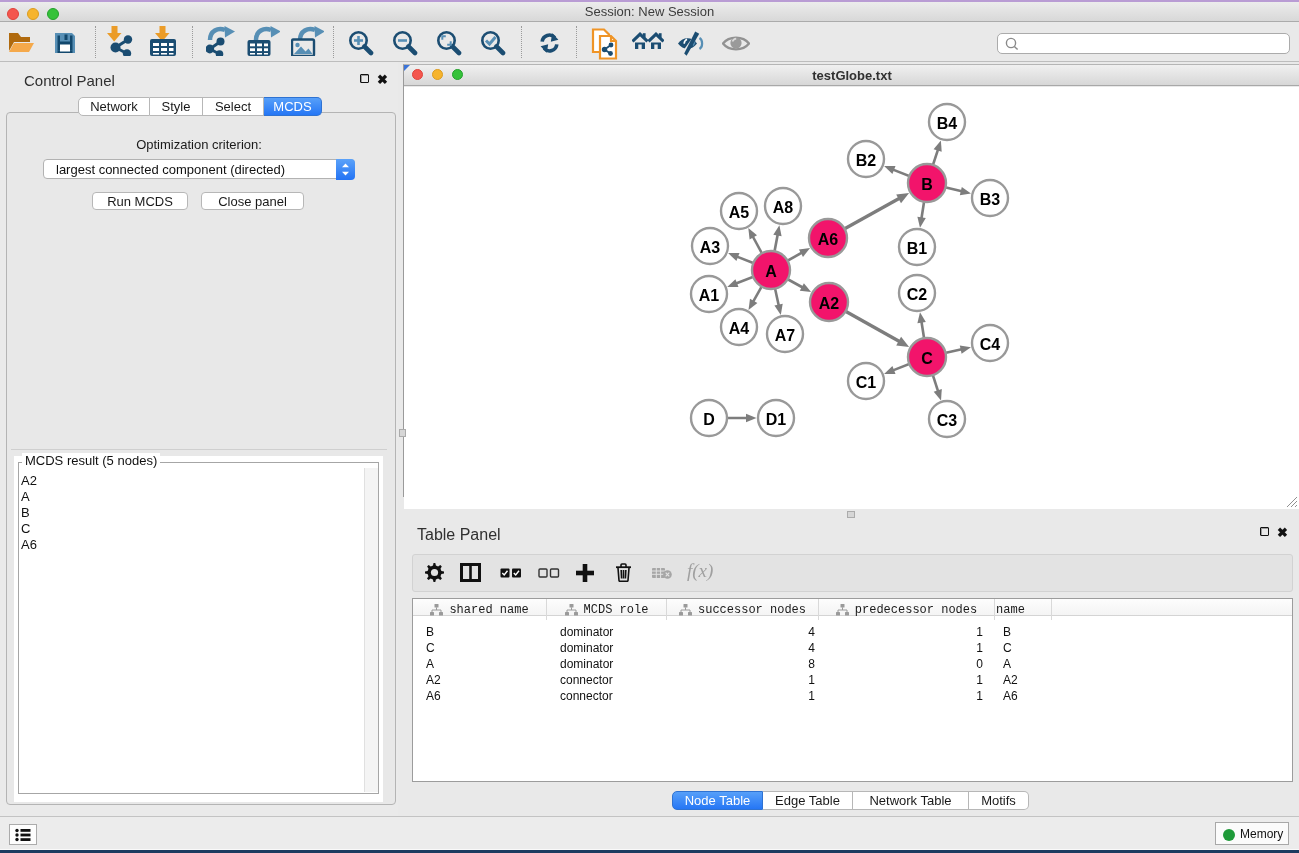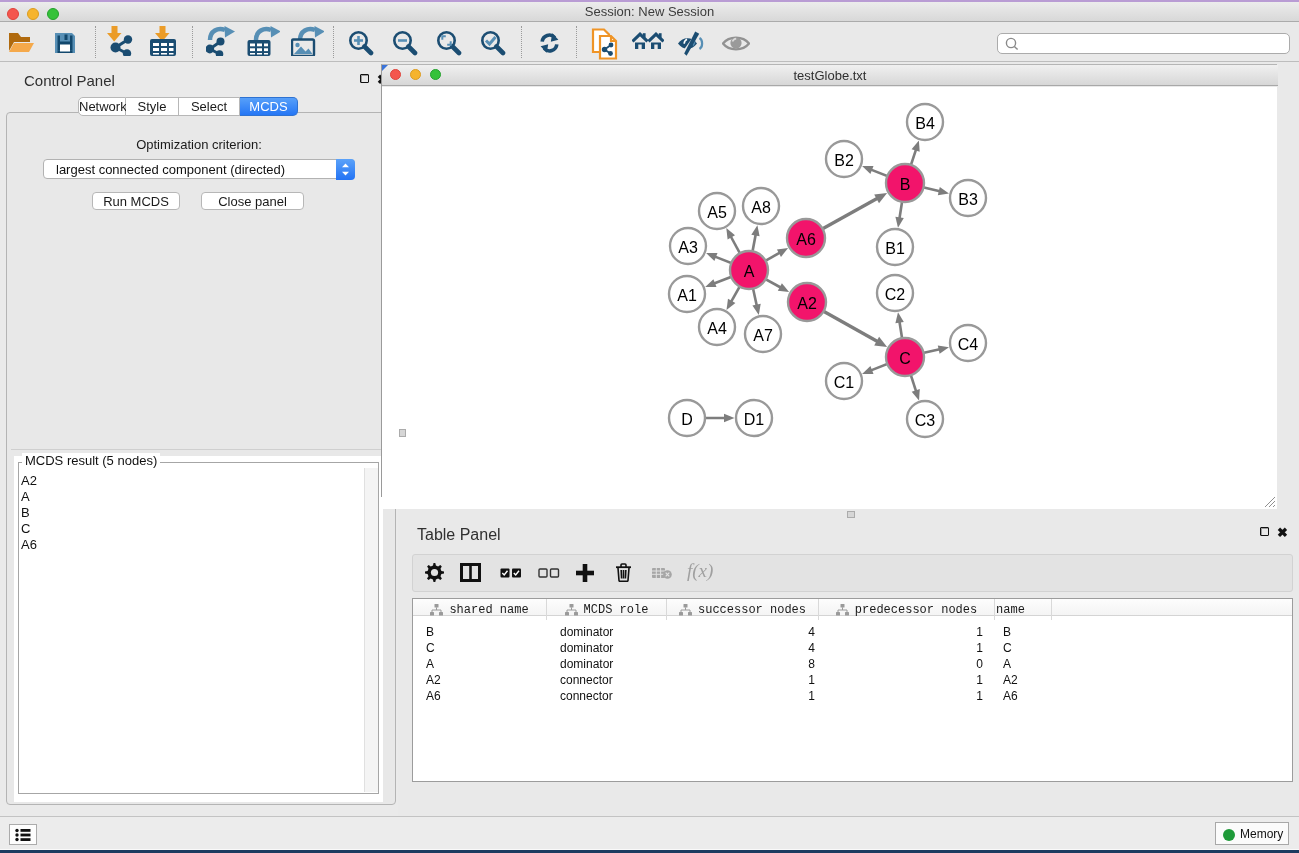--- a/index.html
+++ b/index.html
@@ -39,35 +39,35 @@
 .seg.sel { background:linear-gradient(#57a0f9,#2576f5); color:#fff; border-color:#2e72d2; }
 #cpTabs { left:78px; top:35px; }
 #optLabel { left:0; top:75px; width:398px; text-align:center; font-size:13px; color:#1a1a1a; }
 #dd { left:43px; top:97px; width:312px; height:20px; background:#fff;
   border:1px solid #b2b2b2; border-radius:4px; }
 #dd .txt { position:absolute; left:12px; top:2px; font-size:13px; color:#111; }
 #dd .step { position:absolute; right:-1px; top:-1px; width:19px; height:21px;
   background:linear-gradient(#5ba2f9,#2373f4); border-radius:0 4px 4px 0; }
 .btn { position:absolute; height:18px; background:#fff; border:1px solid #b7b7b7;
   border-radius:4px; font-size:13px; color:#1a1a1a; text-align:center; line-height:17px; }
-#runBtn { left:92px; top:130px; width:88px; }
+#runBtn { left:92px; top:130px; width:96px; }
 #closeBtn { left:201px; top:130px; width:103px; }
 #resultPanel { left:14px; top:394px; width:369px; height:346px; background:#fff; }
 #fieldset { position:absolute; left:4px; top:6px; right:4px; bottom:8px;
   border:1px solid #a6a6a6; }
 #legend { position:absolute; left:8px; top:-3px; background:#fff; padding:0 3px;
   font-size:13px; color:#111; }
 #mcdsList { position:absolute; left:7px; top:17px; font-size:13px; color:#111; line-height:16px; }
 #cpScroll { position:absolute; right:5px; top:12px; width:14px; bottom:10px;
   background:#f4f4f4; border-left:1px solid #e0e0e0; }
 
 
-#netwin { left:381px; top:64px; width:896px; height:433px;
+#netwin { left:403px; top:64px; width:896px; height:433px;
   border-left:1px solid #9a9a9a; border-bottom:1px solid #9a9a9a;
-  border-top:1px solid #b5b5b5; }
+  border-top:1px solid #b5b5b5;font-weight:bold; }
 #netTitle { position:absolute; left:0; top:0; width:896px; height:21px;
   background:linear-gradient(#f0f0f0,#d7d7d7); border-bottom:1px solid #a8a8a8;
   border-radius:5px 0 0 0; }
 #netTitle .t1 { left:8px;  background:#f4564e; border:1px solid #df433b; width:11px; height:11px;}
 #netTitle .t2 { left:28px; background:#f6b42d; border:1px solid #dc9c20; width:11px; height:11px;}
 #netTitle .t3 { left:48px; background:#35c23a; border:1px solid #24a12d; width:11px; height:11px;}
 #netTitleTxt { position:absolute; left:0; top:3px; width:100%; text-align:center;
   font-size:13px; color:#303030; }
 #bluecorner { position:absolute; left:0; top:0; width:0; height:0;
   border-top:6px solid #3b74d9; border-right:6px solid transparent; }
@@ -291,21 +291,21 @@
     </div>
 </div>
 
 <div class="abs" id="cp">
   <div class="abs" id="cpTitle">Control Panel</div>
   <div class="floatico" style="left:360px; top:12px;"></div>
   <div class="xico" style="left:377px; top:13px;">✖</div>
   <div class="abs" id="cpBox"></div>
   <div class="abs" style="left:11px;top:387px;width:376px;height:1px;background:#cfcfcf;"></div>
   <div class="segwrap" id="cpTabs">
-    <div class="seg first" style="width:48px">Network</div>
+    <div class="seg first" style="width:72px">Network</div>
     <div class="seg" style="width:53px">Style</div>
     <div class="seg" style="width:61px">Select</div>
     <div class="seg last sel" style="width:58px">MCDS</div>
   </div>
   <div class="abs" id="dd">
     <div class="txt">largest connected component (directed)</div>
     <div class="step"><svg width="19" height="21" viewBox="0 0 19 21">
           <path d="M6 8.2 L9.5 4.4 L13 8.2 Z" fill="#fff"></path>
           <path d="M6 12.8 L9.5 16.6 L13 12.8 Z" fill="#fff"></path>
         </svg></div>
@@ -549,20 +549,26 @@
     <div class="tcell" style="left:147px;top:74px">connector</div>
     <div class="tcell" style="left:254px;top:74px;width:148px;text-align:right">1</div>
     <div class="tcell" style="left:406px;top:74px;width:164px;text-align:right">1</div>
     <div class="tcell" style="left:590px;top:74px">A2</div>
     <div class="tcell" style="left:13px;top:90px">A6</div>
     <div class="tcell" style="left:147px;top:90px">connector</div>
     <div class="tcell" style="left:254px;top:90px;width:148px;text-align:right">1</div>
     <div class="tcell" style="left:406px;top:90px;width:164px;text-align:right">1</div>
     <div class="tcell" style="left:590px;top:90px">A6</div>
   </div>
+  <div class="segwrap" id="tpTabs" style="left:267px; top:271px;">
+    <div class="seg first sel" style="width:91px">Node Table</div>
+    <div class="seg" style="width:90px">Edge Table</div>
+    <div class="seg" style="width:116px">Network Table</div>
+    <div class="seg last" style="width:60px">Motifs</div>
+  </div>
 </div>
 
 <div class="abs" id="status">
   <div id="listBtn">
       <svg width="16" height="14" style="position:absolute;left:5px;top:3px" viewBox="0 0 16 14">
         <g fill="#111">
           <circle cx="2" cy="2.5" r="1.7"></circle>
           <circle cx="2" cy="7" r="1.7"></circle>
           <circle cx="2" cy="11.5" r="1.7"></circle>
           <rect x="5.5" y="1" width="10" height="2.8"></rect>

